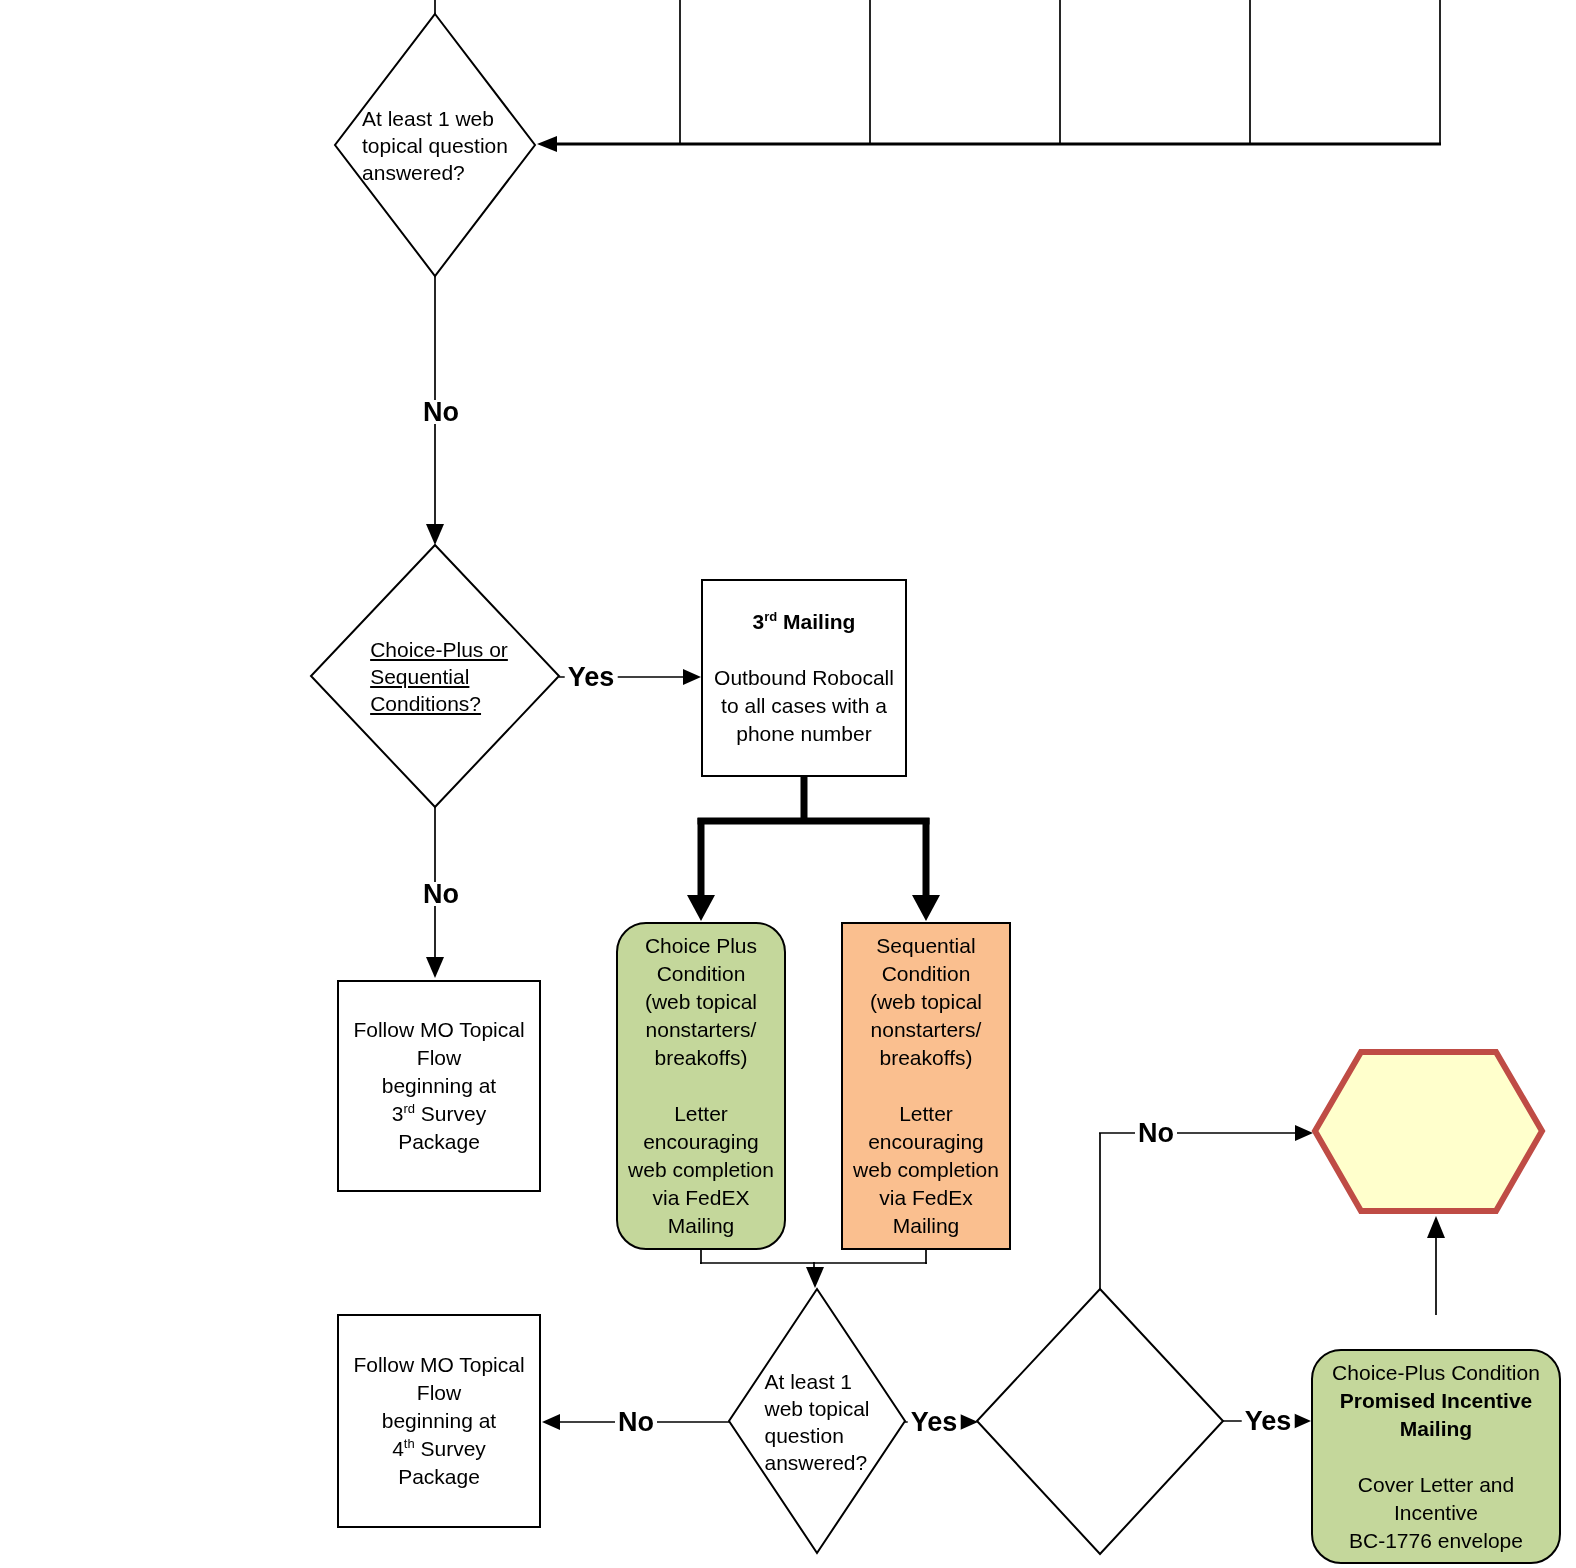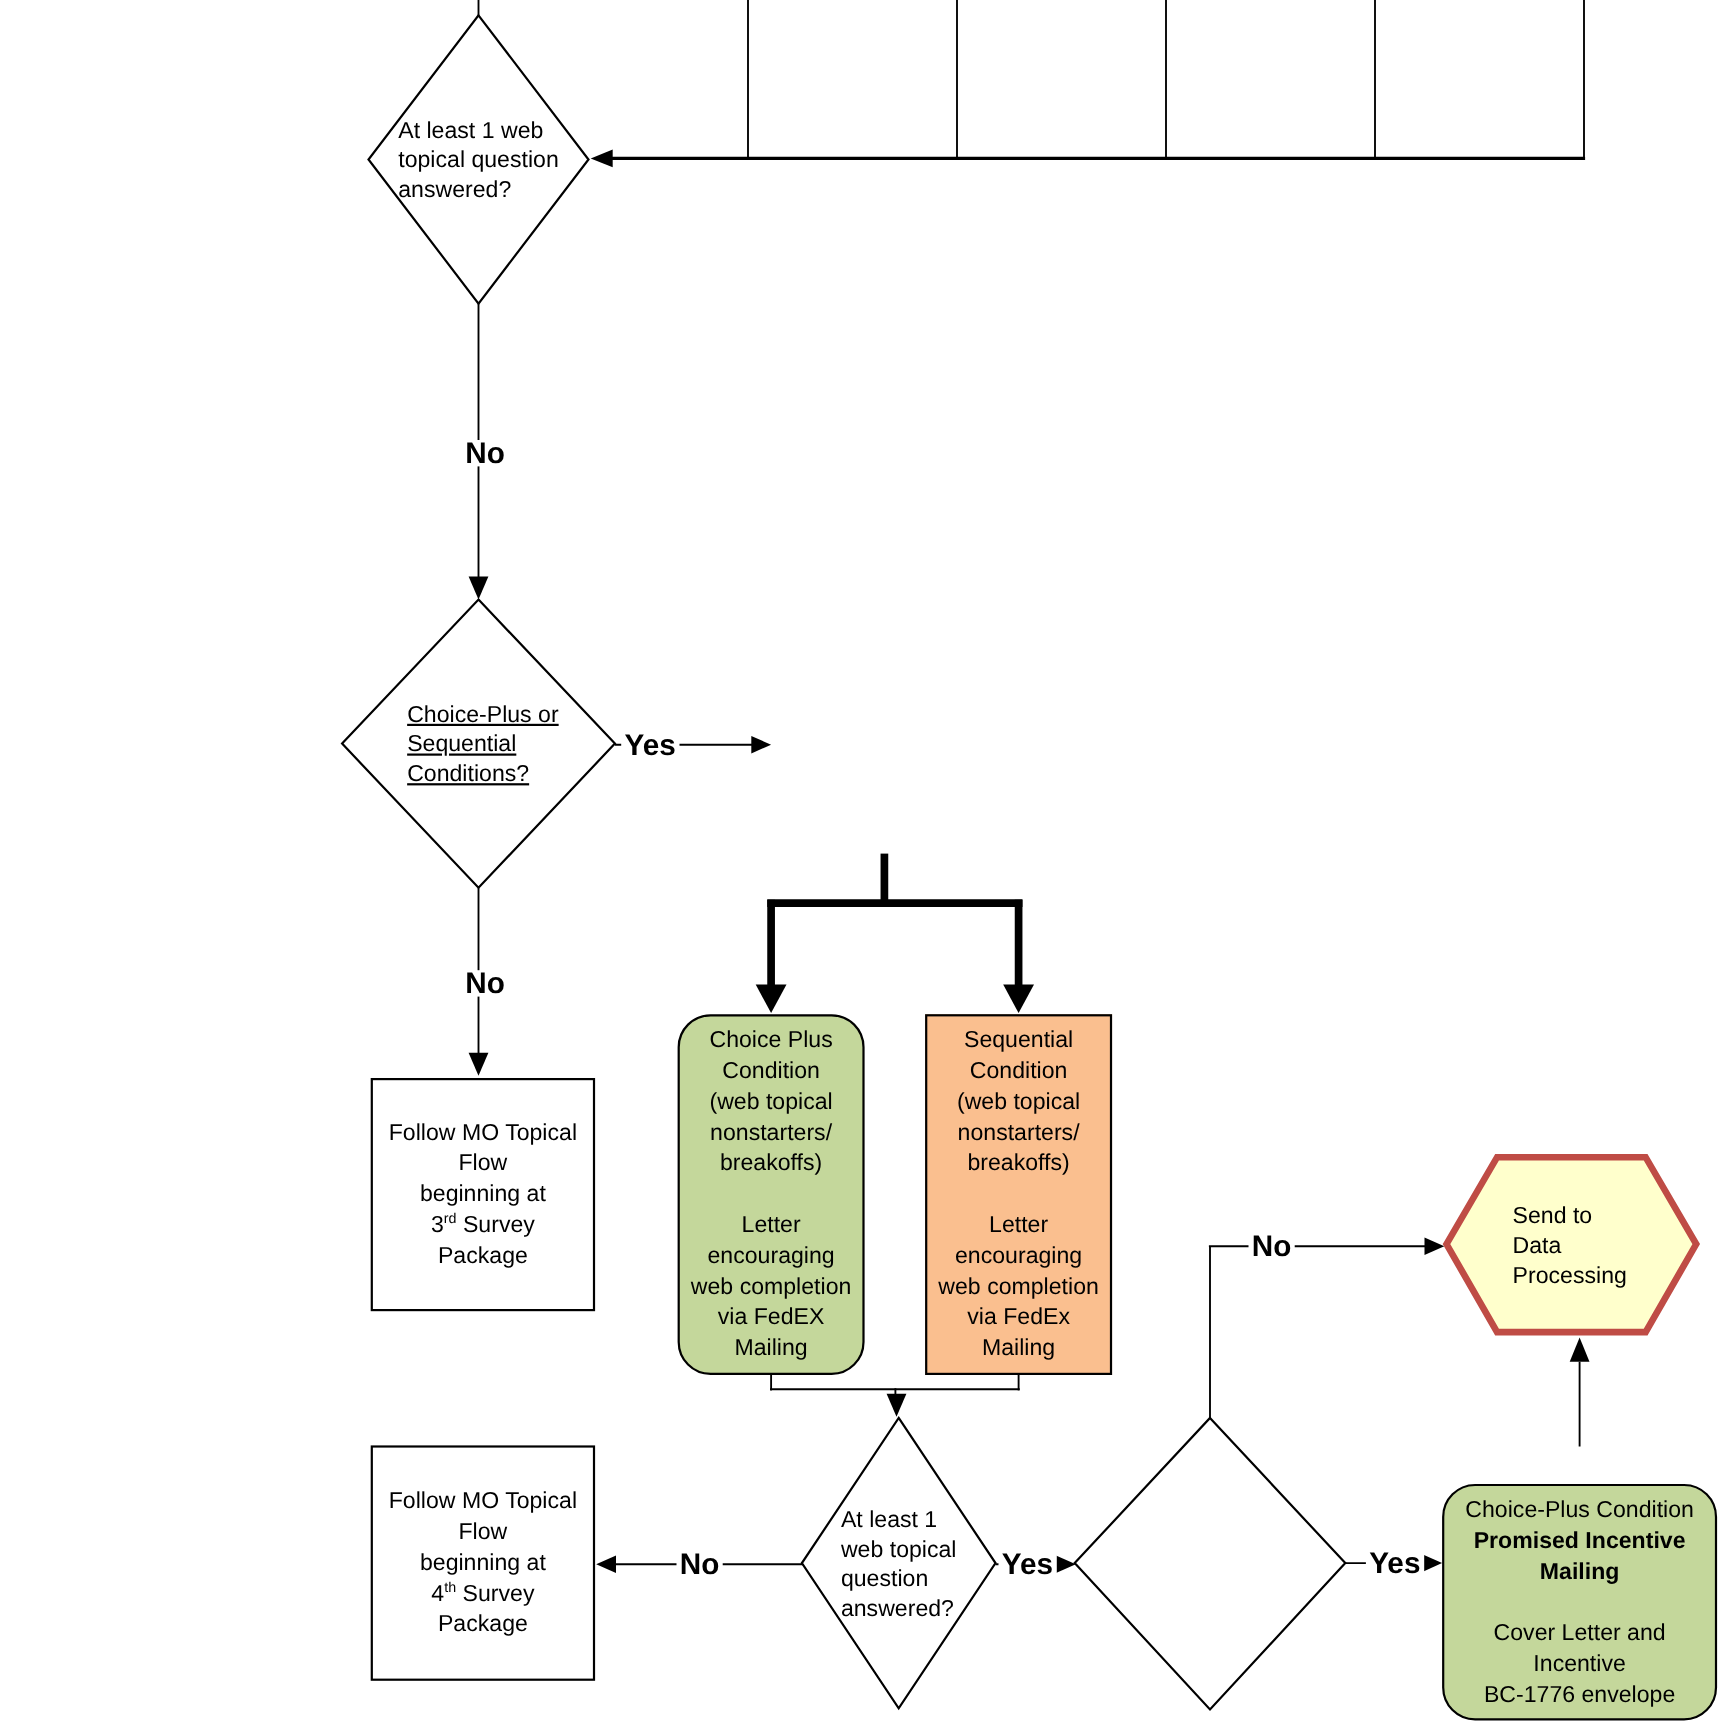--- a/index.html
+++ b/index.html
@@ -100,24 +100,27 @@
   <div class="freetext" style="left:325px;top:616px;width:228px;height:120px;text-decoration:underline;">Choice-Plus or
 Sequential
 Conditions?</div>
 
   <div class="freetext" style="left:729px;top:1352px;width:176px;height:140px;">At least 1
 web topical
 question
 answered?</div>
 
 
-  <div class="freetext" style="left:1327px;top:1086px;width:200px;height:92px;">Send to
-Data
-Processing</div>
 
+  <div class="node" style="left:701px;top:579px;width:206px;height:198px;">
+    <div class="bold"><span>3</span><sup>rd</sup><span> Mailing</span></div>
+    <div class="gap-top">Outbound Robocall
+to all cases with a
+phone number</div>
+  </div>
 
   <div class="node" style="left:337px;top:980px;width:204px;height:212px;">
     <div>Follow MO Topical
 Flow
 beginning at</div>
     <div><span>3</span><sup>rd</sup><span> Survey</span></div>
     <div>Package</div>
   </div>
 
   <div class="node green" style="left:616px;top:922px;width:170px;height:328px;">Choice Plus

